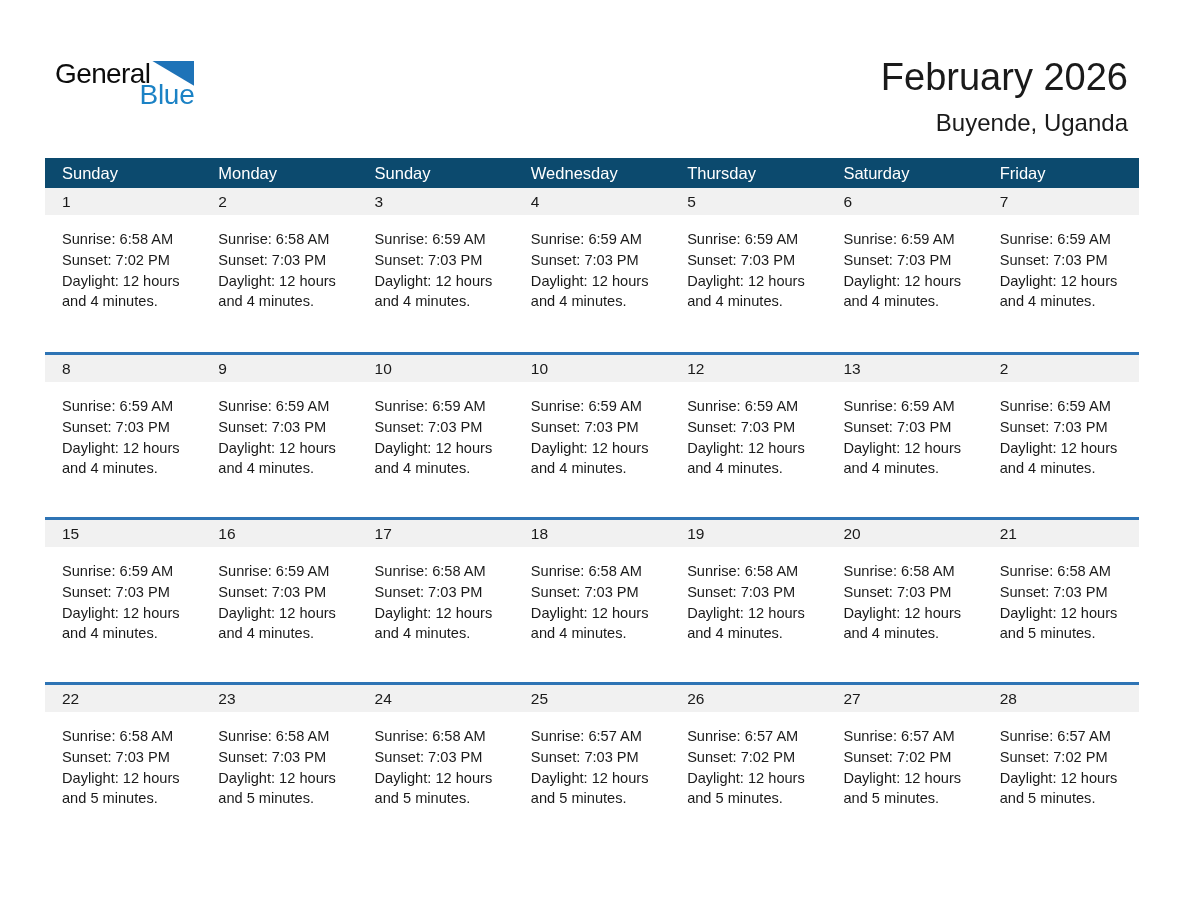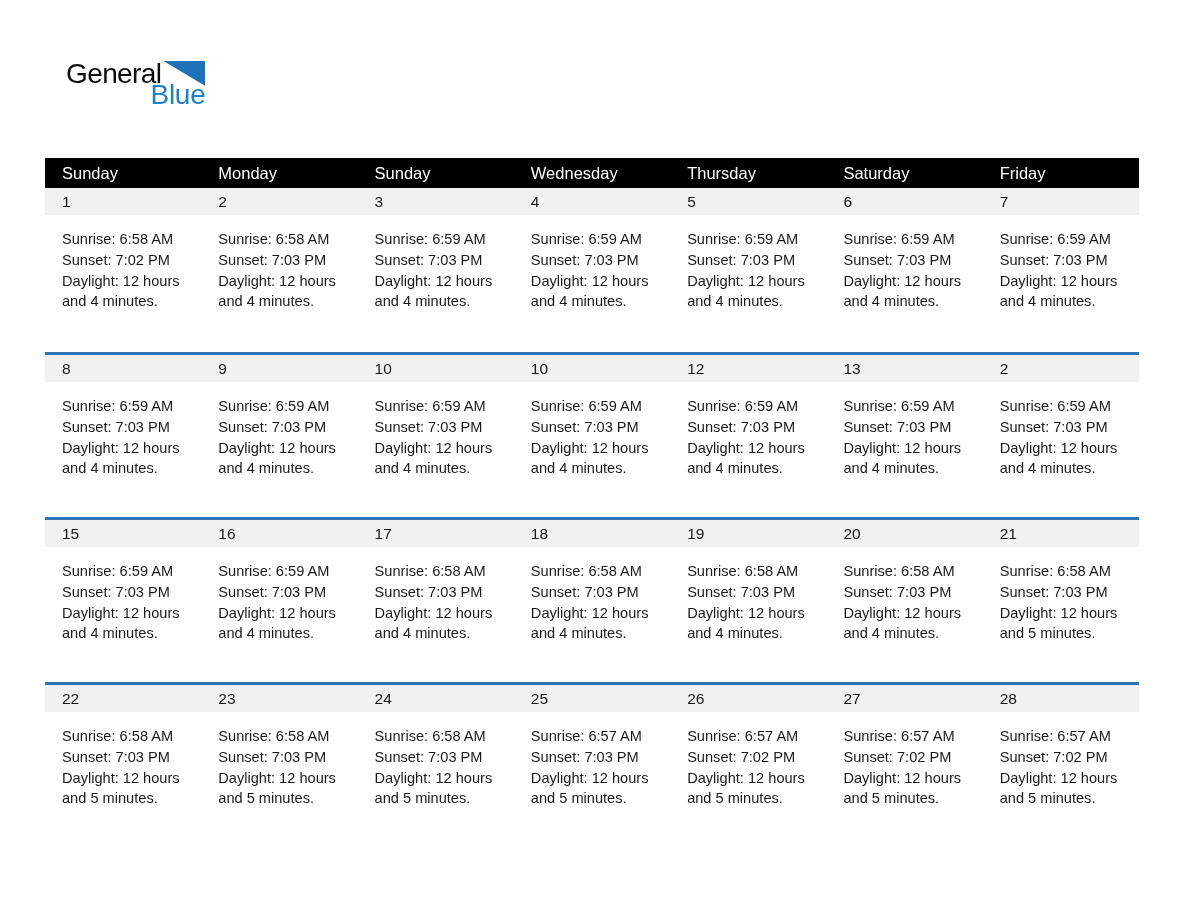--- a/index.html
+++ b/index.html
@@ -2,34 +2,34 @@
 <html><head>
 <meta charset="utf-8">
 <style>
   html,body { margin:0; padding:0; background:#ffffff; }
   .page {
     position:relative; width:1188px; height:918px; background:#ffffff;
     font-family:"Liberation Sans","DejaVu Sans",sans-serif; overflow:hidden;
   }
 
   
-  .logo { position:absolute; left:66px; top:60px; }
+  .logo { position:absolute; left:55px; top:60px; }
   .logo-top { display:flex; align-items:flex-start; }
   .logo-general { font-size:28px; color:#0c0c0c; font-weight:500; letter-spacing:-0.6px; line-height:1; }
   .logo-tri { width:42px; height:25px; background:#1e73b8; clip-path:polygon(0 0,100% 0,100% 100%); margin-left:2px; margin-top:1px; }
   .logo-blue { font-size:28px; color:#1b82c5; font-weight:500; line-height:1; margin:-7px 0 0 60px; letter-spacing:-0.3px;text-align:right; }
 
   
   .titles { position:absolute; right:60px; top:56px; text-align:right; color:#1a1a1a; }
   .title { font-size:38px; font-weight:400; line-height:1.15; }
   .subtitle { font-size:24px; font-weight:400; margin-top:9px; }
 
   
   .calendar { position:absolute; left:45px; top:158px; width:1094px; }
-  .weekday-header { display:grid; grid-template-columns:repeat(7,1fr); background:#000000; height:30px; }
+  .weekday-header { display:grid; grid-template-columns:repeat(7,1fr); background:#0c4a6e; height:30px; }
   .wd { color:#ffffff; font-size:16.5px; line-height:30px; padding-left:17px; overflow:hidden; white-space:nowrap; }
 
   .week { height:165px; box-sizing:border-box; border-top:3px solid #2e74b5; }
   .week:first-child { border-top:none; height:164px; }
   .nums { display:grid; grid-template-columns:repeat(7,1fr); background:#f1f1f1; height:27px; }
   .num { font-size:15.5px; line-height:27px; padding-left:17px; color:#1a1a1a; }
   .dets { display:grid; grid-template-columns:repeat(7,1fr); }
   .cell { padding:14px 10px 0 17px; }
   .ln { font-size:14.6px; line-height:20.8px; color:#1a1a1a; white-space:nowrap; }
 </style>
@@ -39,20 +39,24 @@
 <div class="page">
 
   <div class="logo">
     <div class="logo-top">
       <span class="logo-general">General</span>
       <span class="logo-tri"></span>
     </div>
     <div class="logo-blue">Blue</div>
   </div>
 
+  <div class="titles">
+    <div class="title">February 2026</div>
+    <div class="subtitle">Buyende, Uganda</div>
+  </div>
 
   <div class="calendar">
     <div class="weekday-header">
         <div class="wd">Sunday</div>
         <div class="wd">Monday</div>
         <div class="wd">Sunday</div>
         <div class="wd">Wednesday</div>
         <div class="wd">Thursday</div>
         <div class="wd">Saturday</div>
         <div class="wd">Friday</div>

